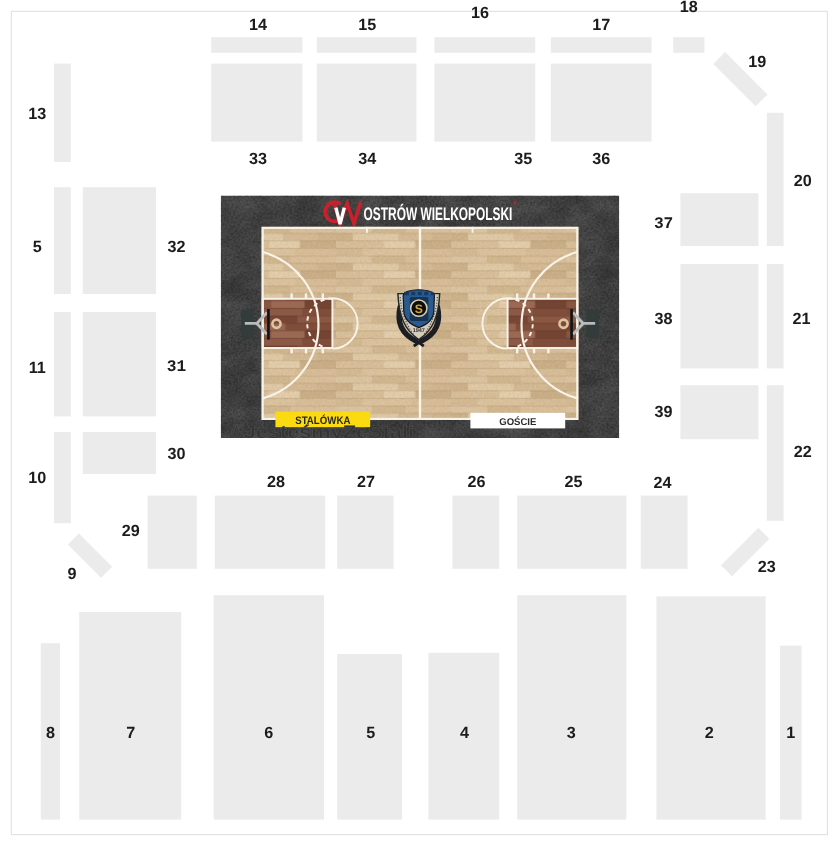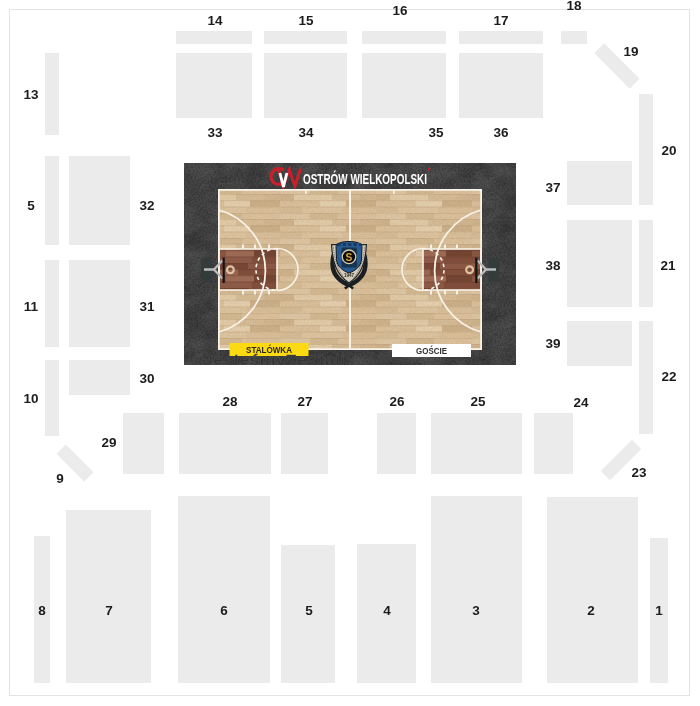--- a/index.html
+++ b/index.html
@@ -64,41 +64,41 @@
 <div class="b" style="left:69px;top:156px;width:61px;height:89px;"></div>
 
 <div class="n" style="left:147px;top:204px;">32</div>
 
 <div class="b" style="left:45px;top:260px;width:14px;height:87px;"></div>
 
 <div class="n" style="left:31px;top:305px;">11</div>
 
 <div class="b" style="left:69px;top:260px;width:61px;height:87px;"></div>
 
-<div class="n" style="left:147px;top:305px;">31</div>
+<div class="n" style="left:147px;top:305px;font-family:Liberation Mono, monospace;">31</div>
 
 <div class="b" style="left:45px;top:360px;width:14px;height:76px;"></div>
 
 <div class="n" style="left:31px;top:397px;">10</div>
 
 <div class="b" style="left:69px;top:360px;width:61px;height:35px;"></div>
 
 <div class="n" style="left:147px;top:377px;">30</div>
 
 <div class="b" style="left:75px;top:463px;width:39px;height:13px;transform:translate(-50%,-50%) rotate(45deg);"></div>
 
 <div class="n" style="left:60px;top:477px;">9</div>
 
 <div class="b" style="left:639px;top:94px;width:14px;height:111px;"></div>
 
 <div class="n" style="left:669px;top:149px;">20</div>
 
 <div class="b" style="left:567px;top:161px;width:65px;height:44px;"></div>
 
-<div class="n" style="left:553px;top:186px;">37</div>
+<div class="n" style="left:553px;top:186px;font-family:Liberation Mono, monospace;">37</div>
 
 <div class="b" style="left:567px;top:220px;width:65px;height:87px;"></div>
 
 <div class="n" style="left:553px;top:264px;">38</div>
 
 <div class="b" style="left:639px;top:220px;width:14px;height:87px;"></div>
 
 <div class="n" style="left:668px;top:264px;">21</div>
 
 <div class="b" style="left:567px;top:321px;width:65px;height:45px;"></div>
@@ -128,21 +128,21 @@
 <div class="b" style="left:377px;top:413px;width:39px;height:61px;"></div>
 
 <div class="n" style="left:397px;top:400px;">26</div>
 
 <div class="b" style="left:431px;top:413px;width:91px;height:61px;"></div>
 
 <div class="n" style="left:478px;top:400px;">25</div>
 
 <div class="b" style="left:534px;top:413px;width:39px;height:61px;"></div>
 
-<div class="n" style="left:581px;top:401px;text-align:right;">24</div>
+<div class="n" style="left:552px;top:401px;text-align:right;">24</div>
 
 <div class="b" style="left:34px;top:536px;width:16px;height:147px;"></div>
 
 <div class="n" style="left:42px;top:609px;">8</div>
 
 <div class="b" style="left:66px;top:510px;width:85px;height:173px;"></div>
 
 <div class="n" style="left:109px;top:609px;">7</div>
 
 <div class="b" style="left:178px;top:496px;width:92px;height:187px;"></div>

